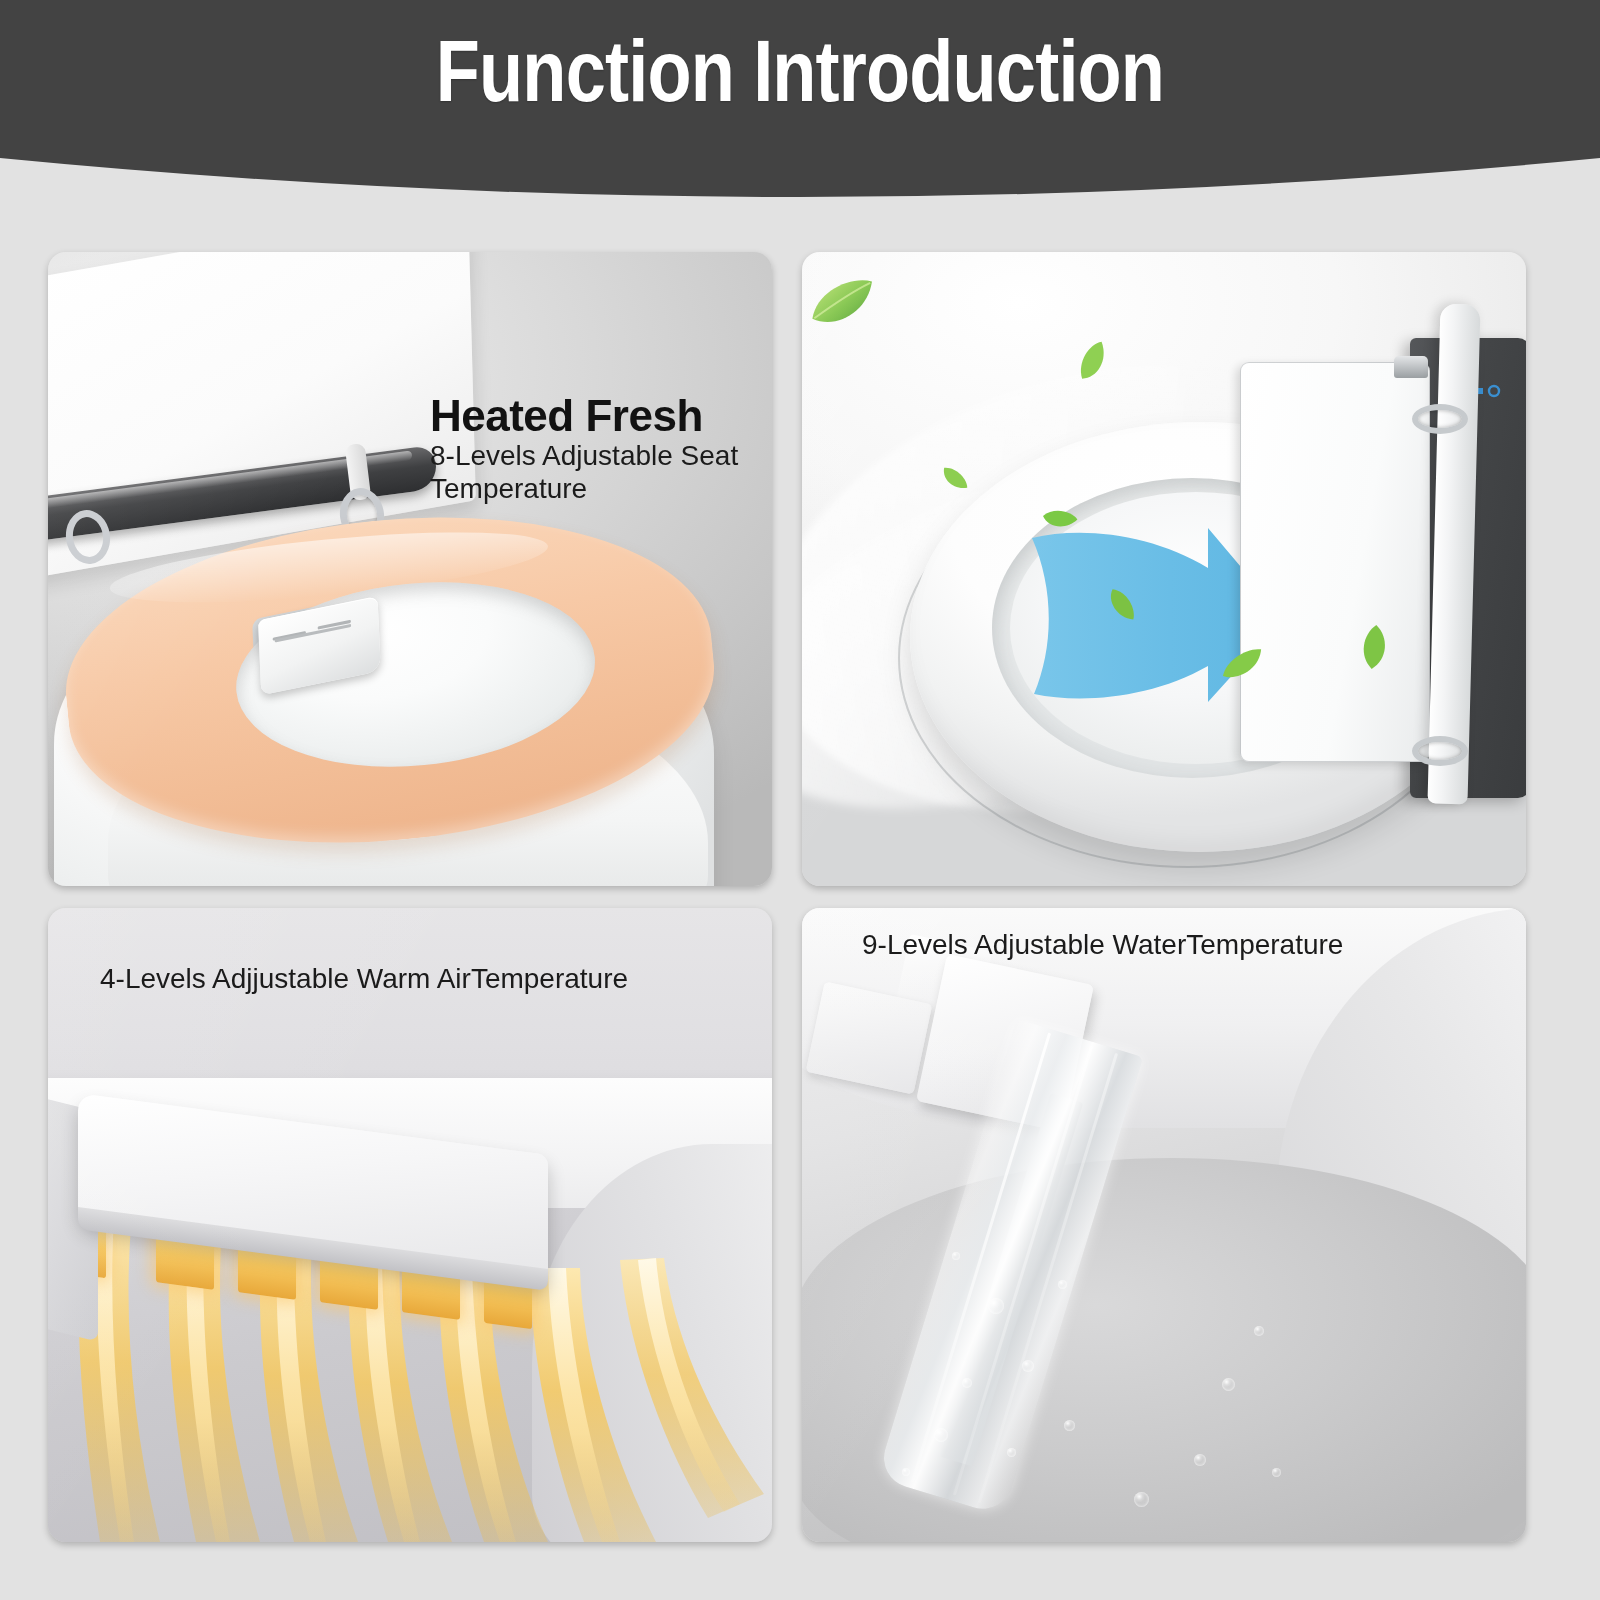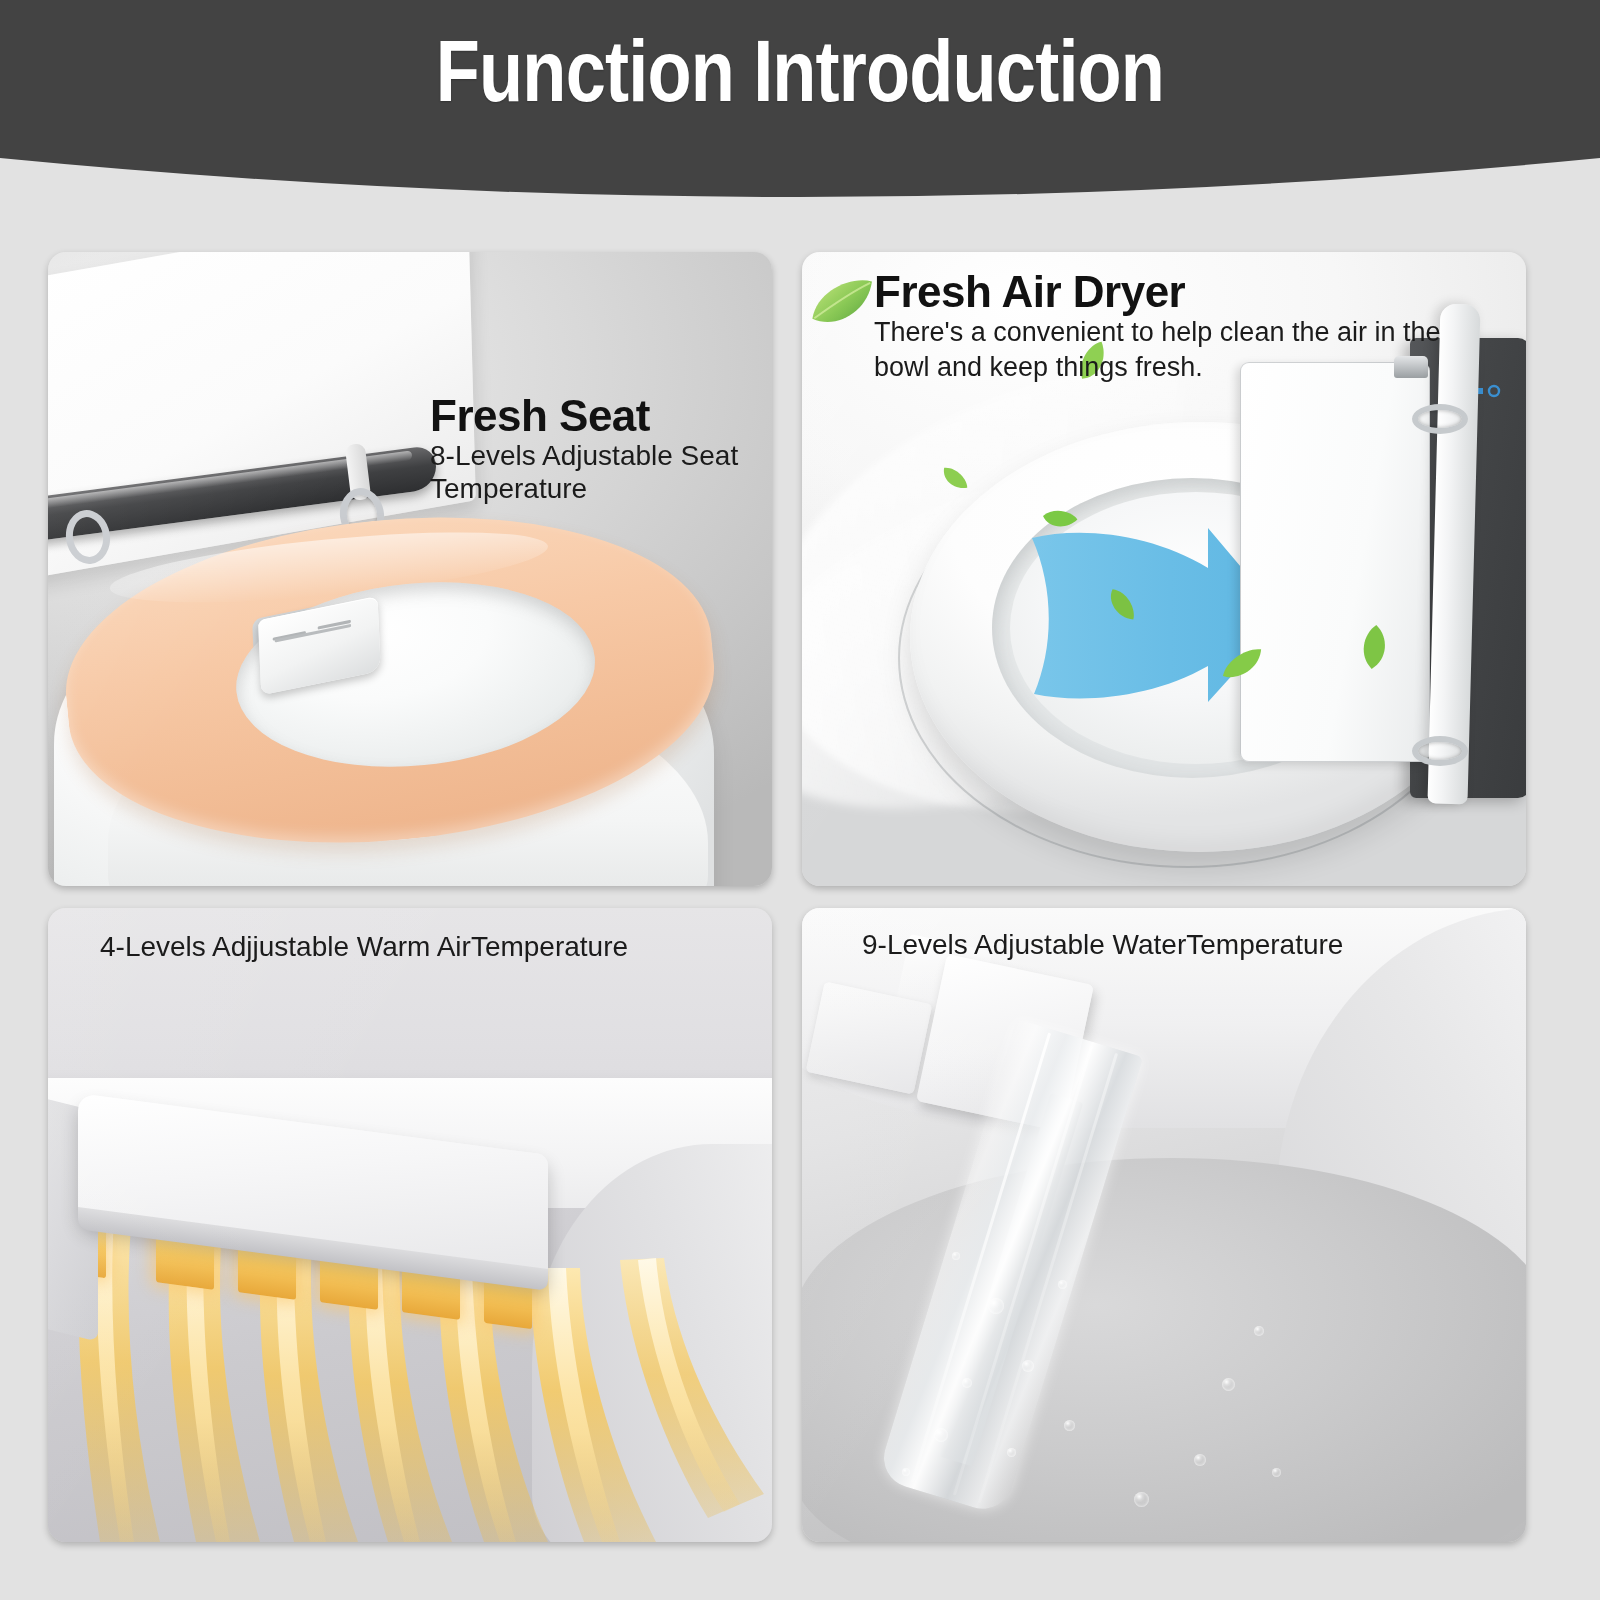--- a/index.html
+++ b/index.html
@@ -286,21 +286,21 @@
   .leaf{ position:absolute; z-index:30; }
 
   
   
   
   .p-warm{
     background:
       linear-gradient(180deg,#e6e5e7 0%, #e0dfe2 22%, #d4d3d6 55%, #c7c6ca 100%);
   }
   .warm-cap{ left:52px; top:22px; width:640px; }
-  .warm-cap p{ font-size:28px; }
+  .warm-cap p{ font-size:28px;margin-top:32px; }
 
   .warm-top-surface{
     position:absolute; left:-30px; top:170px; width:790px; height:190px;
     background:linear-gradient(180deg,#fdfdfd 0%,#f3f3f4 45%,#e3e3e5 100%);
     border-radius:0 0 320px 200px / 0 0 120px 90px;
     box-shadow:0 10px 20px rgba(0,0,0,.12);
   }
   .warm-inner-wall{
     position:absolute; left:-10px; top:300px; width:700px;height:360px;
     background:linear-gradient(170deg,#d6d5d9 0%,#cbcace 40%,#bfbec3 100%);
@@ -456,21 +456,21 @@
       <div class="seat-ring-gloss"></div>
       <div class="seat-ring-inner"></div>
       <div class="nozzle-chrome"></div>
       <div class="nozzle-box">
         <div class="nozzle-slit"></div>
         <div class="nozzle-slit2"></div>
       </div>
     </div>
 
     <div class="cap seat-cap">
-      <h2>Fresh Seat</h2>
+      <h2>Heated Fresh</h2>
       <p>8-Levels Adjustable Seat Temperature</p>
     </div>
     <div class="gloss"></div>
   </div>
 
   <div class="panel p-fresh">
 
     <div class="swoosh"></div>
     <div class="swoosh2"></div>
 
@@ -534,24 +534,20 @@
     </svg>
 
     <svg class="leaf" style="left:418px; top:400px; width:46px; height:28px; transform:rotate(-16deg);" viewBox="0 0 46 28">
       <path d="M1,18 C8,4 32,-3 45,3 C38,22 13,27 1,18 Z" fill="#85cb48"></path>
     </svg>
 
     <svg class="leaf" style="left:556px; top:372px; width:32px; height:46px; transform:rotate(6deg);" viewBox="0 0 32 46">
       <path d="M16,1 C30,12 31,34 16,45 C2,34 3,12 16,1 Z" fill="#7ec545"></path>
     </svg>
 
-    <div class="cap fresh-cap">
-      <h2>Fresh Air Dryer</h2>
-      <p>There's a convenient to help clean the air in the bowl and keep things fresh.</p>
-    </div>
     <div class="gloss"></div>
   </div>
 
   <div class="panel p-warm">
 
     <div class="warm-top-surface"></div>
     <div class="warm-inner-wall"></div>
     <div class="warm-right-curve"></div>
 
     <div class="noz-wall"></div>

